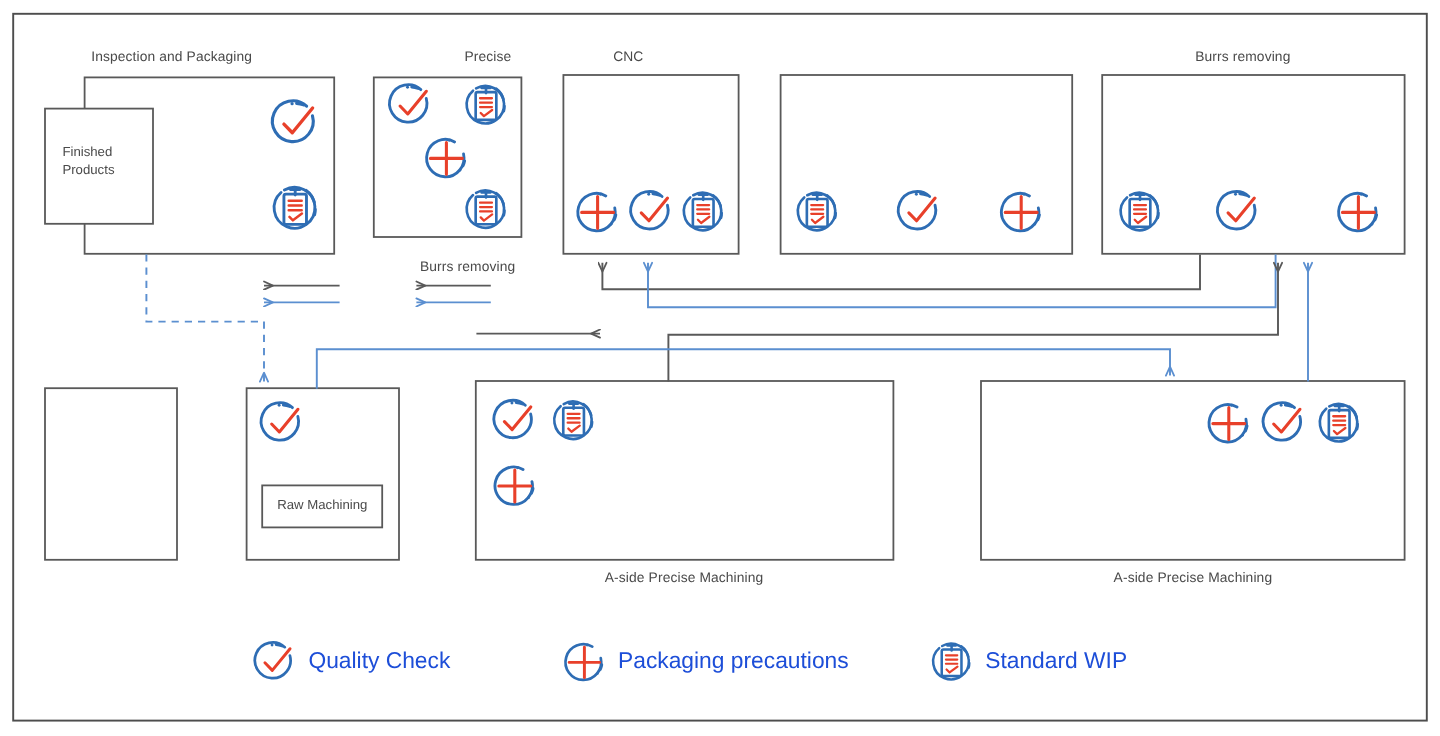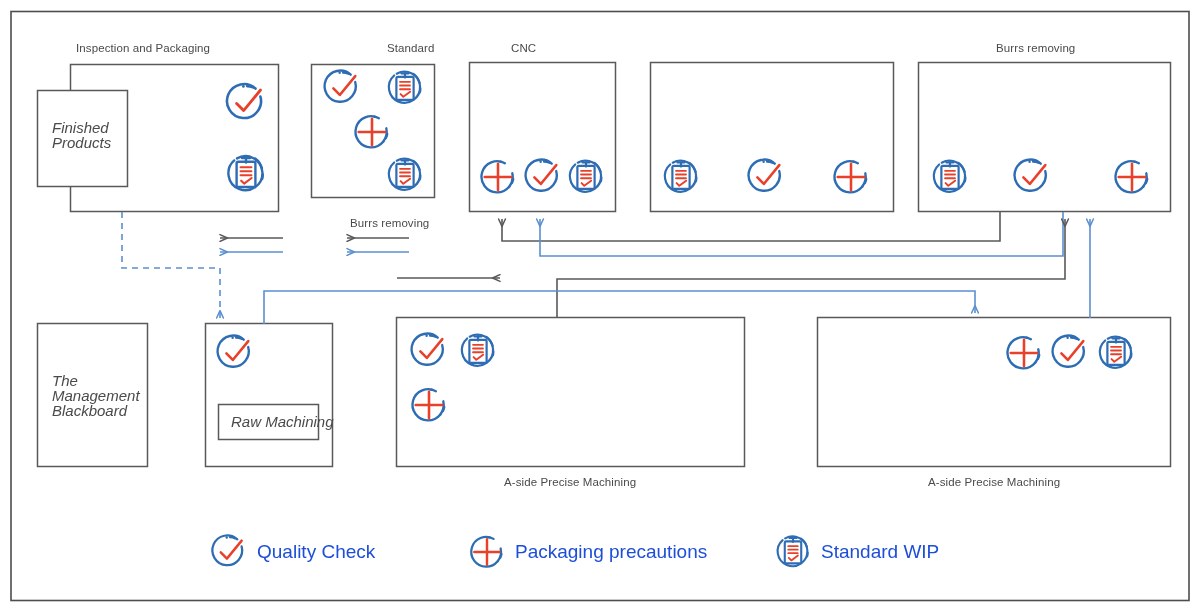--- a/index.html
+++ b/index.html
@@ -2,21 +2,21 @@
 <html><head>
 <meta charset="utf-8">
 <style>
   html,body{margin:0;padding:0;background:#ffffff;}
   body{width:1200px;height:613px;overflow:hidden;
        font-family:"Liberation Sans","DejaVu Sans",sans-serif;
        color:#404040;}
   #stage{position:relative;width:1004px;height:613px;}
   svg#canvas{position:absolute;left:0;top:0;width:1200px;height:613px;}
   .cap{position:absolute;font-size:11.5px;color:#4a4a4a;white-space:nowrap;letter-spacing:.1px;}
-  .boxlabel{position:absolute;font-size:15px;color:#4a4a4a;line-height:15px;white-space:pre-line;font-style:italic;}
+  .boxlabel{position:absolute;font-size:11px;color:#4a4a4a;line-height:15px;white-space:pre-line;}
   .legend-text{position:absolute;font-size:19px;color:#1d4ed8;white-space:nowrap;}
 </style>
 </head>
 <body>
 
 <div id="stage">
 
   <svg id="canvas" viewBox="0 0 1200 613">
     <defs>
 
@@ -134,30 +134,27 @@
     <use href="#ic-security" x="1002" y="331" width="44" height="44"></use>
     <use href="#ic-quality" x="1048" y="331" width="44" height="44"></use>
     <use href="#ic-wip" x="1094" y="331" width="44" height="44"></use>
 
     <use href="#ic-quality" x="208" y="531" width="42" height="42"></use>
     <use href="#ic-security" x="466" y="531" width="42" height="42"></use>
     <use href="#ic-wip" x="772" y="531" width="42" height="42"></use>
   </svg>
 
   <div class="cap" style="left:76px;  top:42px;">Inspection and Packaging</div>
-  <div class="cap" style="left:387px; top:42px;">Standard</div>
+  <div class="cap" style="left:387px; top:42px;">Precise</div>
   <div class="cap" style="left:511px; top:42px;">CNC</div>
   <div class="cap" style="left:996px; top:42px;">Burrs removing</div>
   <div class="cap" style="left:350px; top:217px;">Burrs removing</div>
 
   <div class="boxlabel" style="left:52px; top:120px;">Finished
 Products</div>
-  <div class="boxlabel" style="left:52px; top:373px;">The
-Management
-Blackboard</div>
   <div class="boxlabel" style="left:231px; top:414px;">Raw Machining</div>
 
   <div class="cap" style="left:504px; top:476px;">A-side Precise Machining</div>
   <div class="cap" style="left:928px; top:476px;">A-side Precise Machining</div>
 
   <div class="legend-text" style="left:257px; top:541px;">Quality Check</div>
   <div class="legend-text" style="left:515px; top:541px;">Packaging precautions</div>
   <div class="legend-text" style="left:821px; top:541px;">Standard WIP</div>
 
 </div>

